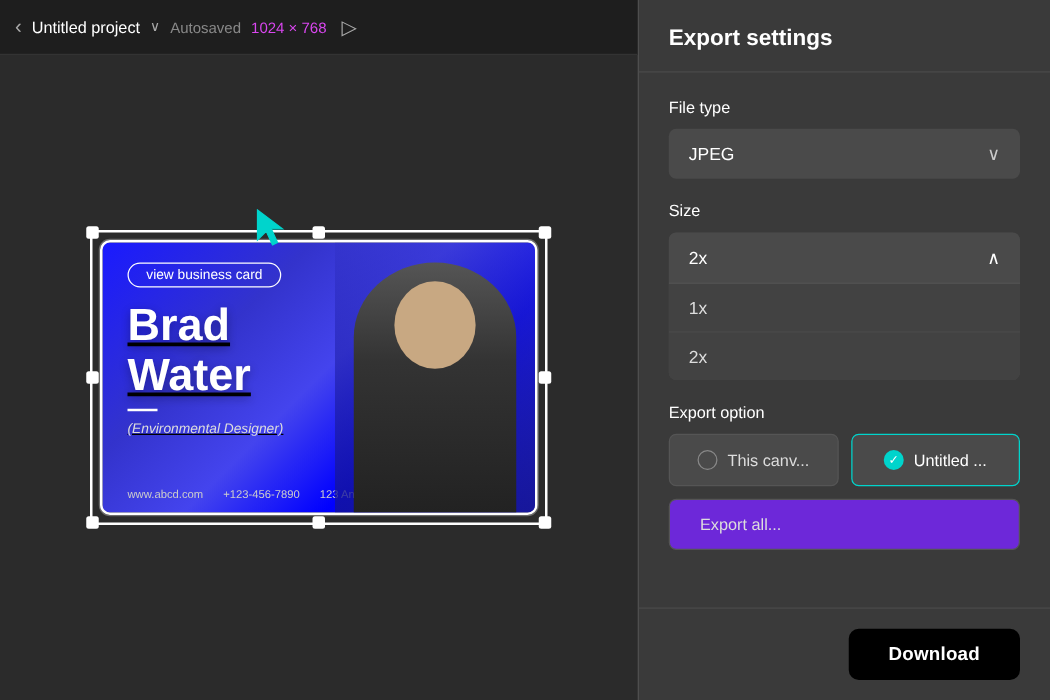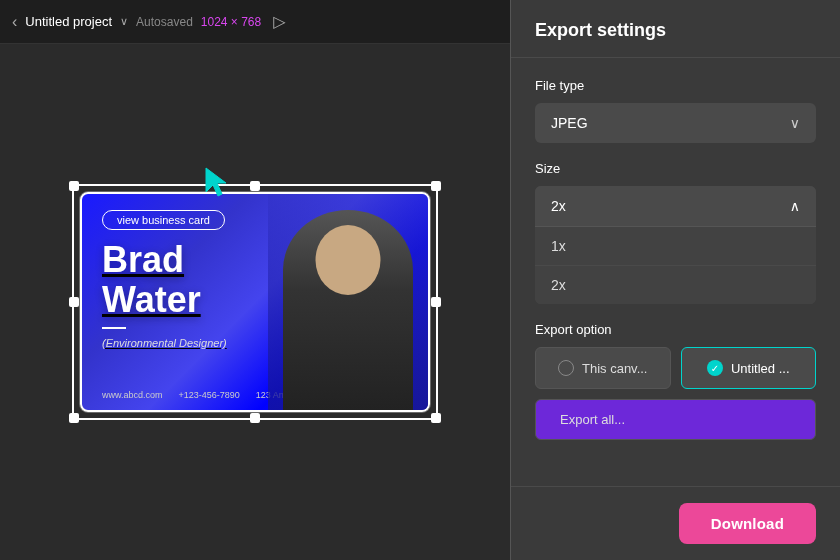--- a/index.html
+++ b/index.html
@@ -350,21 +350,21 @@
     }
 
     .panel-footer {
       padding: 16px 24px;
       border-top: 1px solid #4a4a4a;
       display: flex;
       justify-content: flex-end;
     }
 
     .download-btn {
-      background: #ec4899;
+      background: #000000;
       color: #fff;
       border: none;
       border-radius: 8px;
       padding: 12px 32px;
       font-size: 15px;
       font-weight: 600;
       cursor: pointer;
       letter-spacing: 0.2px;
     }
 

